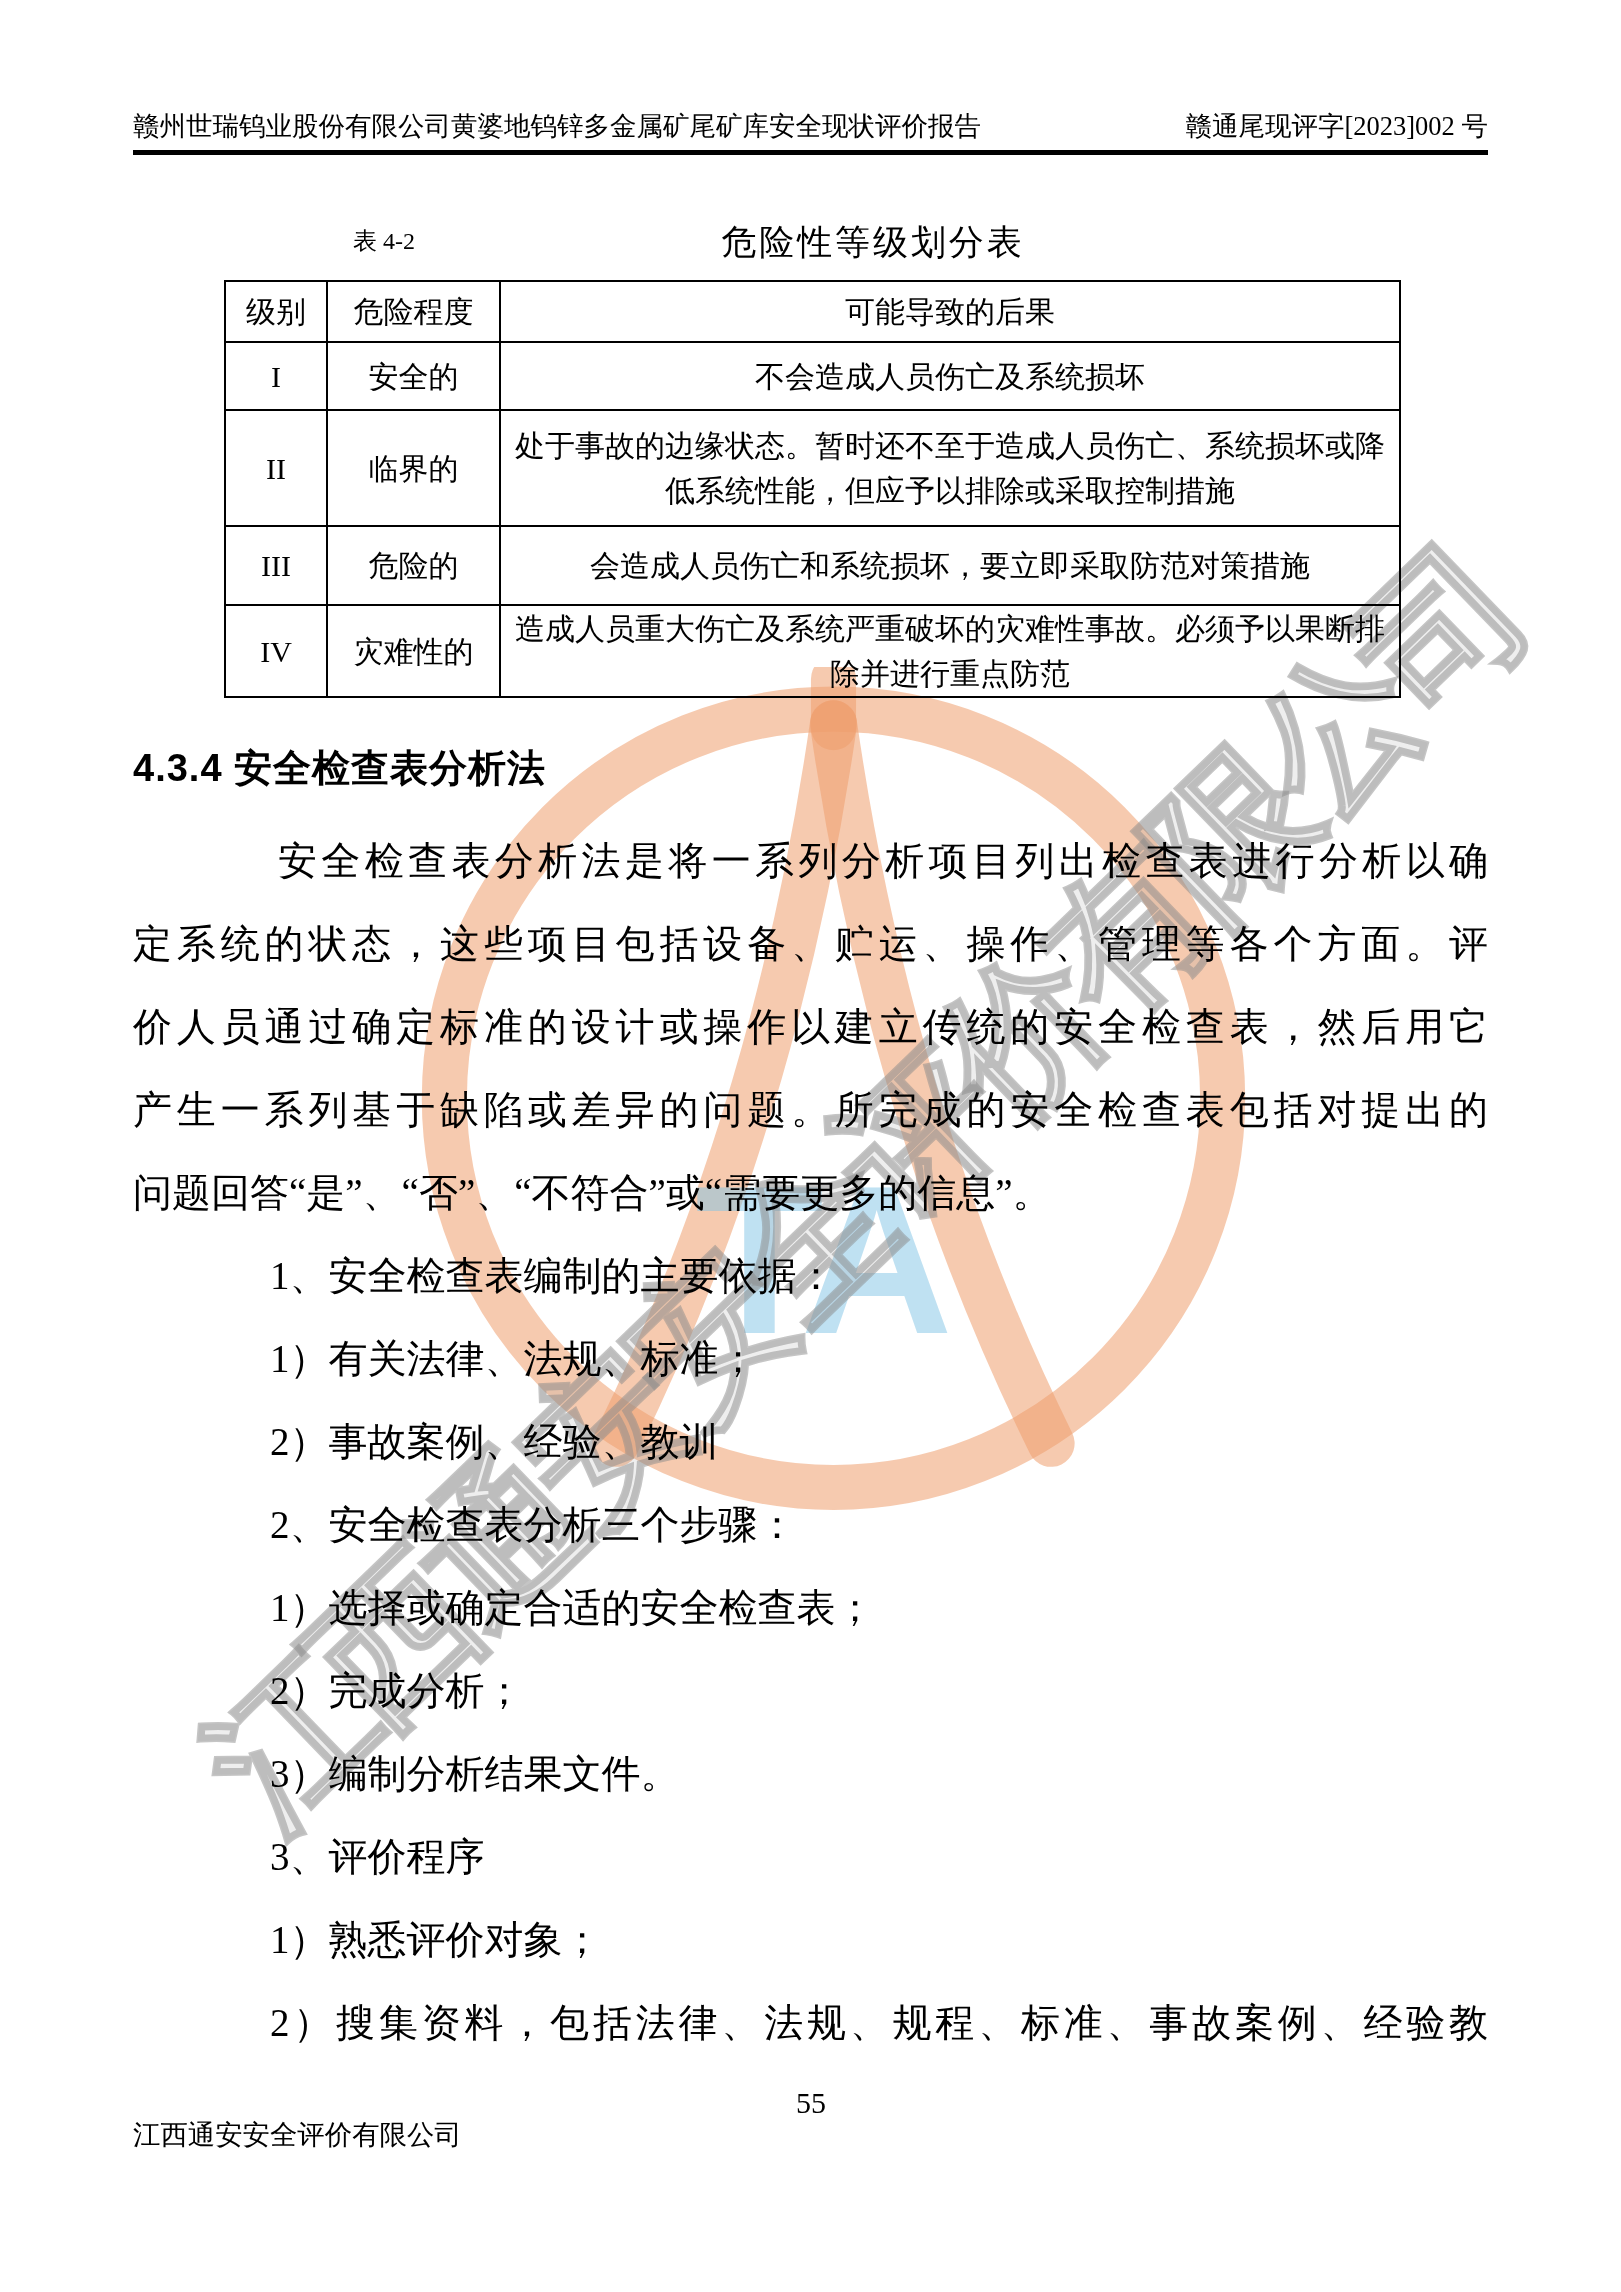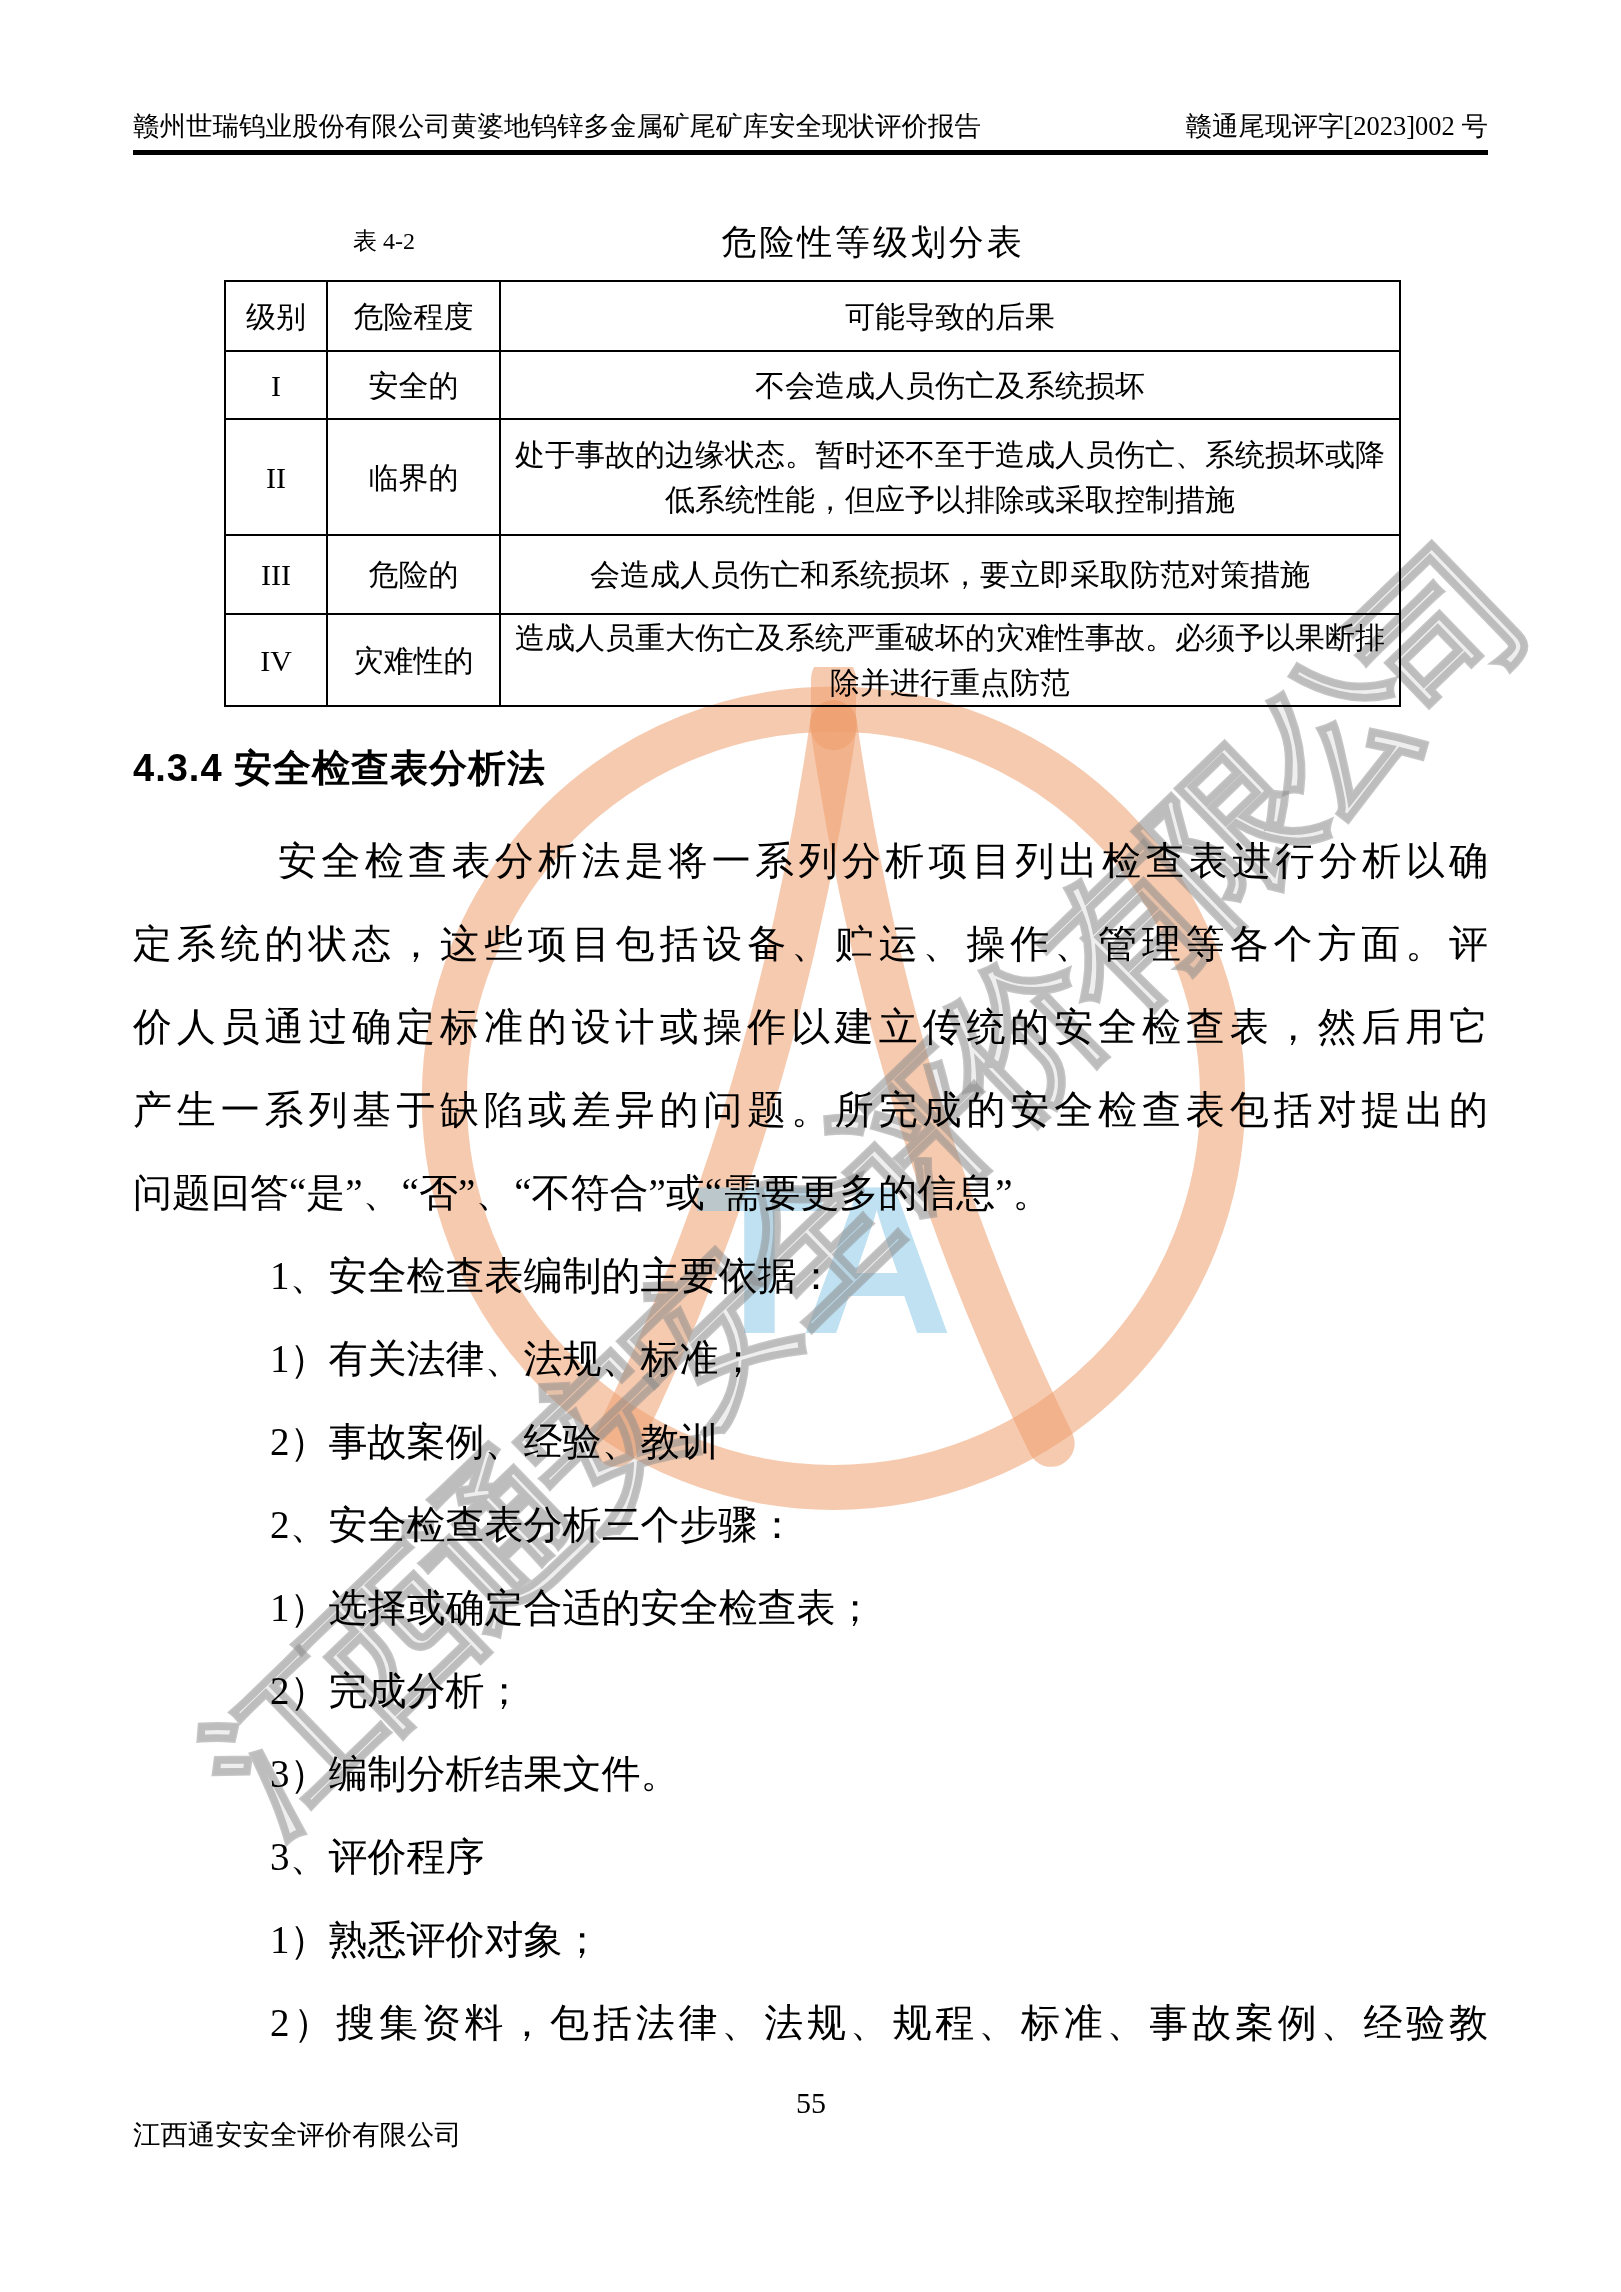--- a/index.html
+++ b/index.html
@@ -73,21 +73,21 @@
     <div class="cap-label">表 4-2</div>
     <div class="cap-title">危险性等级划分表</div>
 
     <table class="hz">
       <colgroup>
           <col style="width:102px">
           <col style="width:173px">
           <col style="width:900px">
         </colgroup>
       <thead>
-        <tr style="height:70px;margin-top:24px;">
+        <tr style="height:61px;margin-top:24px;">
           <th>级别</th>
           <th>危险程度</th>
           <th>可能导致的后果</th>
         </tr>
       </thead>
       <tbody id="hz-body">
           <tr style="height: 68px;">
         <td>I</td>
         <td>安全的</td>
         <td>不会造成人员伤亡及系统损坏</td>

